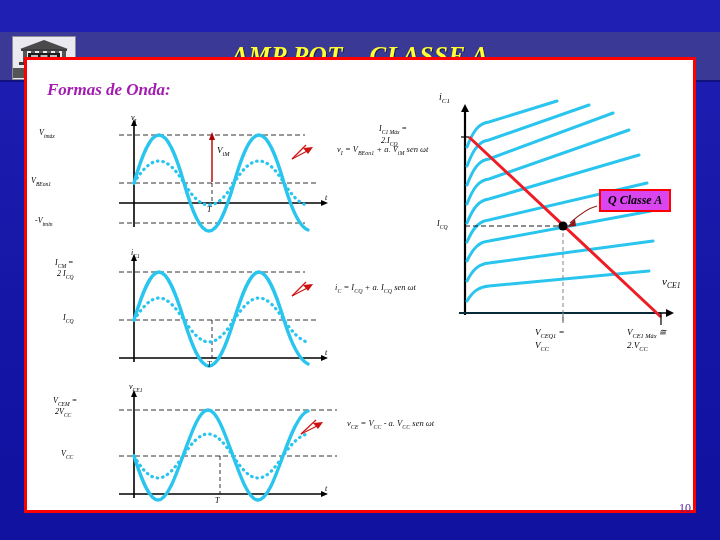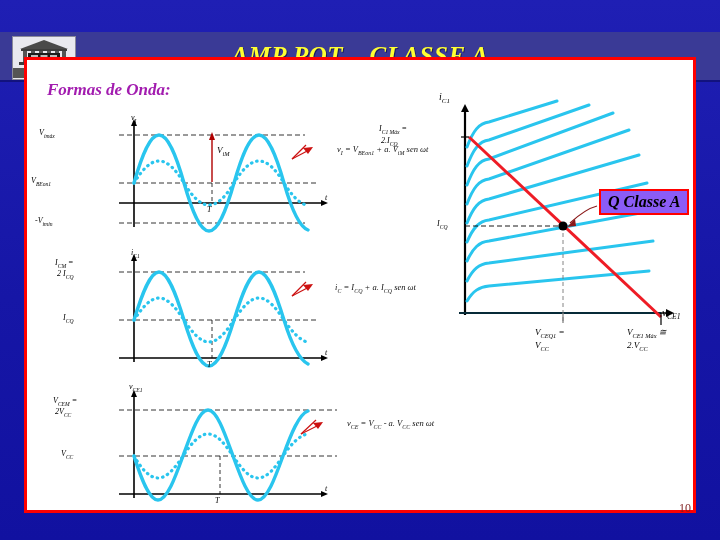--- a/index.html
+++ b/index.html
@@ -44,37 +44,37 @@
 
   
   .frame{position:absolute;left:24px;top:57px;width:672px;height:456px;
     background:#ffffff;border:3px solid #ff0000;box-sizing:border-box;}
   .frame-inner{position:absolute;left:0;top:0;width:100%;height:100%;}
 
   .section-title{position:absolute;left:20px;top:20px;
     font-size:17px;font-weight:bold;font-style:italic;color:#a21caf;
     font-family:"Liberation Serif", serif;}
 
-  .pagenum{position:absolute;right:2px;bottom:-6px;color:#7f1d1d;
+  .pagenum{position:absolute;right:2px;bottom:-6px;color:#4c1d95;
     font-size:12px;font-family:"Liberation Serif", serif;}
 
   
   .wf{position:absolute;}
   .wf svg{display:block;}
   .eq{position:absolute;font-size:8.5px;font-style:italic;color:#111;
     font-family:"Liberation Serif", serif;white-space:nowrap;}
   .lbl{position:absolute;font-size:8px;font-style:italic;color:#000;
     font-family:"Liberation Serif", serif;white-space:nowrap;text-align:right;}
   sub{font-size:70%;}
 
   
   .rg{position:absolute;left:390px;top:35px;width:280px;height:290px;}
   .qbox{position:absolute;left:182px;top:94px;
-    background:#8b5cf6;border:2px solid #ff0000;
-    padding:2px 7px;font-size:16px;font-weight:bold;font-style:italic;
+    background:#d946ef;border:2px solid #ff0000;
+    padding:2px 7px;font-size:12px;font-weight:bold;font-style:italic;
     color:#000;font-family:"Liberation Serif", serif;white-space:nowrap;}
 </style>
 </head>
 <body>
 
 <div class="slide">
 
   <div class="header">
 
     <div class="logo-left">
@@ -270,21 +270,21 @@
 
           <circle cx="146" cy="131" r="4.6" fill="#000"></circle>
 
           <path d="M153,128 C164,118 172,113 180,111" stroke="#8b1a1a" stroke-width="1.2" fill="none"></path>
           <polygon points="150,132 158,124 159,131" fill="#8b1a1a"></polygon>
         </svg>
 
         <span class="lbl" style="left:22px;top:-4px;font-size:10px;">
           <i>i</i><sub>C1</sub>
         </span>
-        <span class="lbl" style="left:245px;top:211px;font-size:11px;">
+        <span class="lbl" style="left:245px;top:180px;font-size:11px;">
           <i>v</i><sub>CE1</sub>
         </span>
 
         <span class="lbl" style="left:-38px;top:29px;">
           <i>I</i><sub>C1 Máx</sub>
           <span>=</span>
         </span>
         <span class="lbl" style="left:-36px;top:41px;">
           <i>2.I</i><sub>CQ</sub>
         </span>

